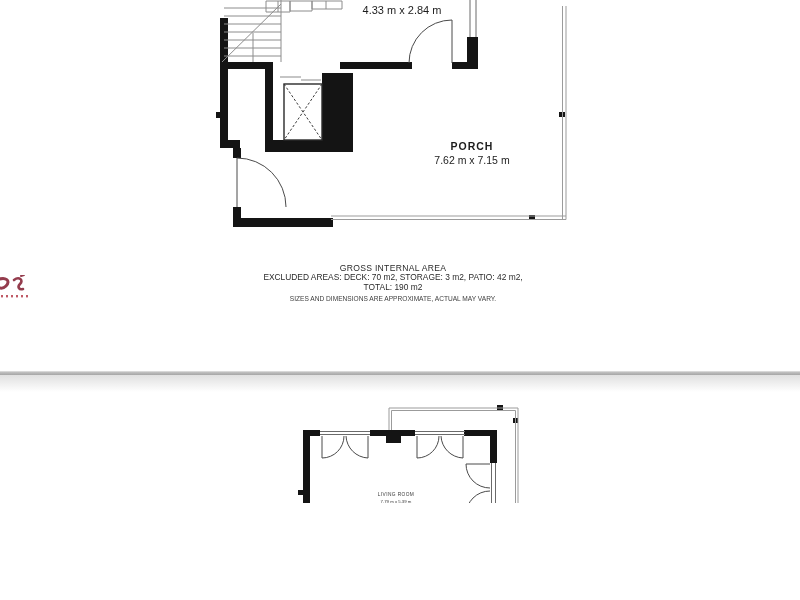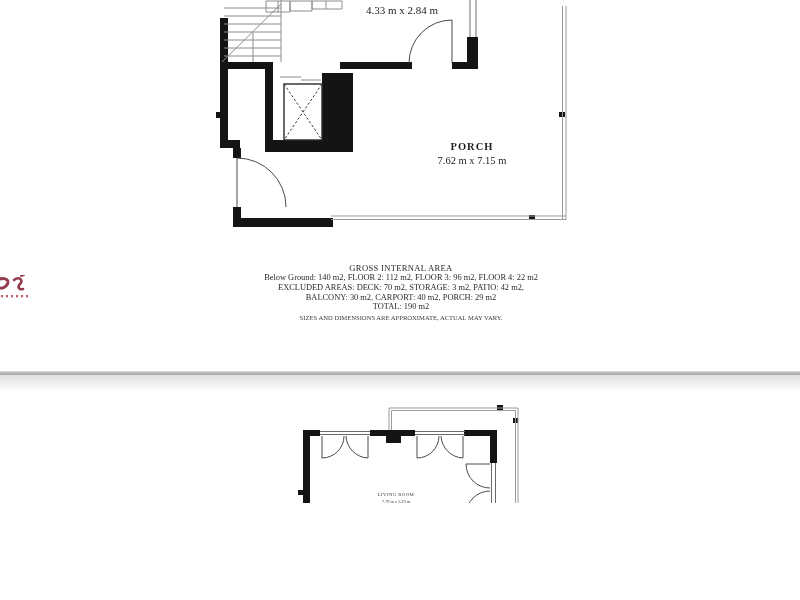--- a/index.html
+++ b/index.html
@@ -1,25 +1,25 @@
 <!DOCTYPE html>
 <html><head>
 <meta charset="utf-8">
 <style>
   html,body{margin:0;padding:0;background:#ffffff;}
   #canvas{
     position:relative;width:800px;height:503px;overflow:hidden;
-    background:#ffffff;font-family:Liberation Serif, serif;
+    background:#ffffff;font-family:Liberation Sans, sans-serif;
   }
   svg{position:absolute;left:0;display:block;}
   #upper-plan-svg{top:0;}
   #lower-plan-svg{top:380px;}
   .plan-label{fill:#1c1c1c;}
   .area-block{
-    position:absolute;top:263px;left:8px;width:786px;text-align:center;
+    position:absolute;top:263px;left:0;width:786px;text-align:center;
     color:#2a2a2a;
   }
   .area-title{font-size:8.6px;line-height:10px;letter-spacing:.3px;}
   .area-line{font-size:8.4px;line-height:9.8px;}
   .area-disclaimer{font-size:6.6px;line-height:9px;color:#3d3d3d;margin-top:1px;}
   .divider-hairline{position:absolute;top:371px;left:0;width:800px;height:1px;background:#d8d8d8;}
   .divider-line{position:absolute;top:372px;left:0;width:800px;height:3px;background:linear-gradient(#c2c2c2,#a6a6a6);}
   .divider-fade{position:absolute;top:375px;left:0;width:800px;height:17px;background:linear-gradient(#e0e0e0,#ffffff);}
   .logo{position:absolute;left:0;top:275px;width:40px;height:28px;}
 </style>
@@ -73,23 +73,21 @@
       M562.5 6 V219.5 M566 6 V219.5
       M331 216 H566 M331 219.5 H566"></path>
 
     <text class="plan-label" x="402" y="14" font-size="11" text-anchor="middle">4.33 m x 2.84 m</text>
     <text class="plan-label" x="472" y="150" font-size="10.5" font-weight="bold" letter-spacing="1" text-anchor="middle">PORCH</text>
     <text class="plan-label" x="472" y="164" font-size="10.5" text-anchor="middle">7.62 m x 7.15 m</text>
   </svg>
 
   <div class="area-block">
     <div class="area-title">GROSS INTERNAL AREA</div>
-    <div class="area-line">Below Ground: 140 m2, FLOOR 2: 112 m2, FLOOR 3: 96 m2, FLOOR 4: 22 m2</div>
     <div class="area-line">EXCLUDED AREAS: DECK: 70 m2, STORAGE: 3 m2, PATIO: 42 m2,</div>
-    <div class="area-line">BALCONY: 30 m2, CARPORT: 40 m2, PORCH: 29 m2</div>
     <div class="area-line">TOTAL: 190 m2</div>
     <div class="area-disclaimer">SIZES AND DIMENSIONS ARE APPROXIMATE, ACTUAL MAY VARY.</div>
   </div>
 
   <div class="logo">
     <svg width="40" height="28" viewBox="0 0 40 28">
       <path fill="none" stroke="#943c4d" stroke-width="3" stroke-linecap="round" d="M-3 5 C 6 1 11 6 6 11 C 2 15 -3 13 -4 9"></path>
       <path fill="none" stroke="#943c4d" stroke-width="2.6" stroke-linecap="round" d="M14 5 c 5 -4 10 0 6 4 c -3 3 -1 6 3 5"></path>
       <path fill="none" stroke="#943c4d" stroke-width="2" stroke-linecap="round" d="M21 1 l 3 -1"></path>
       <g fill="#c05a66">

